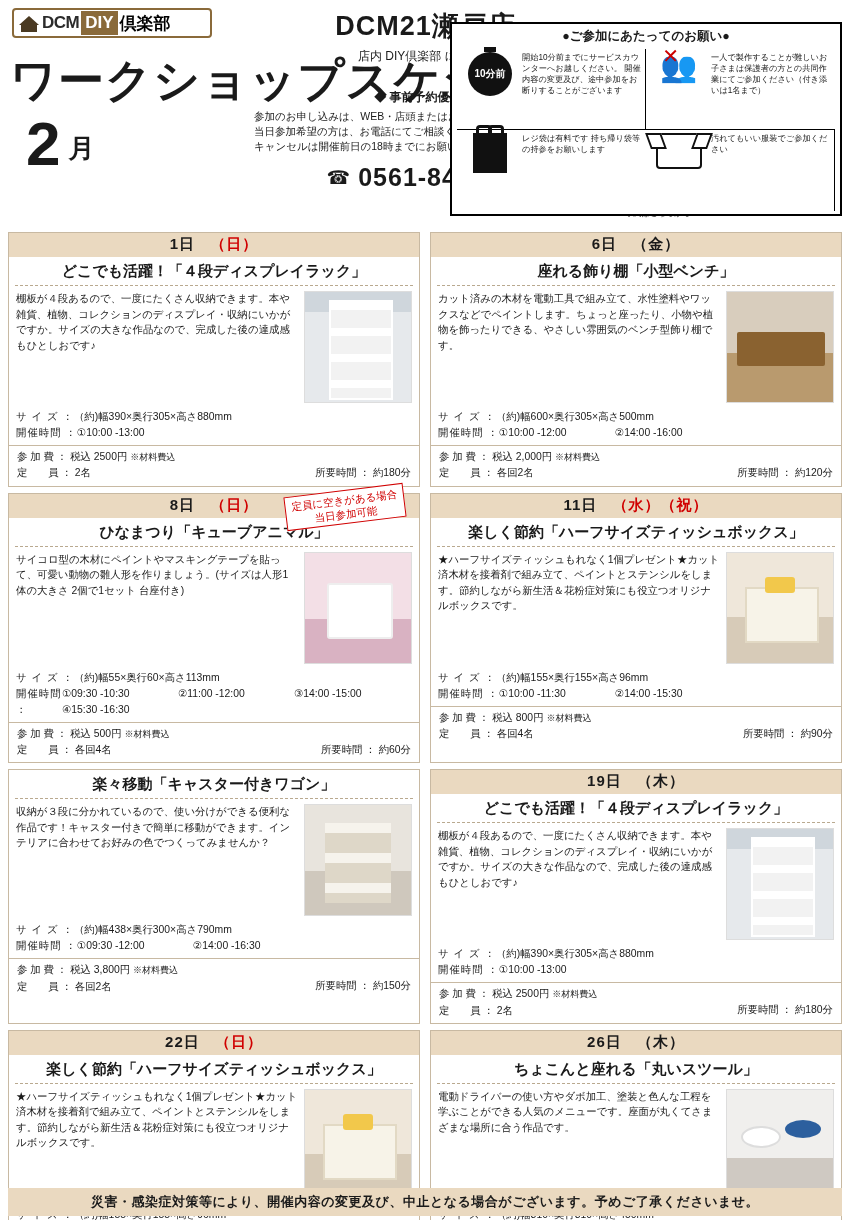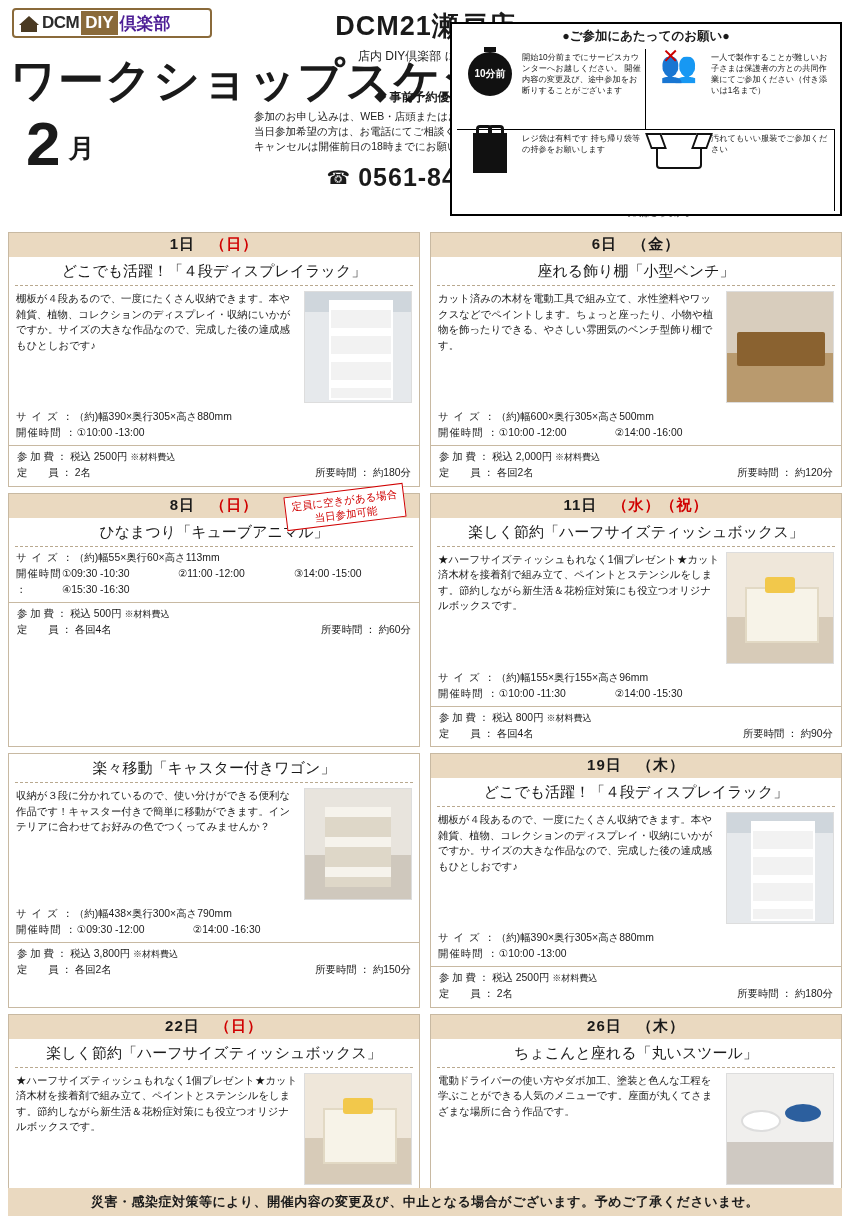--- a/index.html
+++ b/index.html
@@ -35,21 +35,21 @@
   }
   .logo-house:after {
     content: ""; position: absolute; left: 2px; top: 11px;
     width: 16px; height: 8px; background: #4a3a22;
   }
   .logo-dcm { font-weight: bold; font-size: 17px; letter-spacing: -0.5px; color: #2b2b2b; }
   .logo-diy {
     background: #8a6a3a; color: #fff; font-weight: bold; font-size: 17px;
     padding: 2px 4px; margin: 0 2px;
   }
-  .logo-club { font-weight: bold; font-size: 17px; color: #4c1d95; }
+  .logo-club { font-weight: bold; font-size: 17px; color: #000000; }
 
   .ws-title {
     font-size: 46px; font-weight: bold; letter-spacing: 1px;
     margin: 12px 0 0 2px; white-space: nowrap;
     font-family: "DejaVu Sans", sans-serif;
   }
   .month-row { display: flex; align-items: flex-end; margin-top: 4px; }
   .month-num { font-size: 62px; font-weight: bold; line-height: 0.9; margin-left: 18px; }
   .month-kanji { font-size: 26px; font-weight: bold; margin: 0 0 6px 8px; }
 
@@ -130,21 +130,21 @@
   .card { border: 1px solid #c8b9a2; background: #fff; }
   .card-date {
     background: #ead9c0; text-align: center; font-size: 15px; font-weight: bold;
     padding: 2px 0 3px 0; letter-spacing: 1px;
   }
   .card-date .dow { margin-left: 10px; }
   .dow.sun { color: #d00000; }
   .dow.sat { color: #1060c0; }
   .dow.hol { color: #d00000; }
   .card-title {
-    text-align: center; font-size: 15px; font-weight: normal; padding: 5px 2px 4px 2px;
+    text-align: center; font-size: 15px; font-weight: bold; padding: 5px 2px 4px 2px;
     border-bottom: 1px dashed #b9a98f; margin: 0 6px;
   }
   .card-body { display: flex; padding: 5px 7px 0 7px; min-height: 120px; }
   .desc { flex: 1 1 auto; font-size: 10.4px; line-height: 1.5; }
   .photo { flex: 0 0 108px; margin-left: 6px; height: 112px; border: 1px solid #ddd; background-size: cover; background-position: center; }
   .spec { font-size: 10.4px; line-height: 1.55; margin-top: 3px; }
   .spec .lbl { letter-spacing: 1px; }
   .times { padding-left: 0; }
   .card-foot {
     border-top: 1px solid #c8b9a2; margin-top: 4px; padding: 3px 8px 4px 8px;
@@ -338,20 +338,26 @@
         <span>約120分</span>
       </div>
     </div>
   </div>
       <div class="card" style="position: relative;">
     <div class="card-date">
       <span>8日</span>
       <span class="dow sun">（日）</span>
     </div>
     <div class="card-title">ひなまつり「キューブアニマル」</div>
+    <div class="card-body">
+      <div class="desc-wrap" style="flex:1 1 auto;">
+        <div class="desc">サイコロ型の木材にペイントやマスキングテープを貼って、可愛い動物の雛人形を作りましょう。(サイズは人形1体の大きさ 2個で1セット 台座付き)</div>
+      </div>
+      <div class="photo ph-cube"></div>
+    </div>
     <div class="spec" style="padding:0 7px;">
       <div style="display:flex">
         <span class="lbl">サ イ ズ ：</span>
         <span>（約)幅55×奥行60×高さ113mm</span>
       </div>
       <div style="display:flex">
         <span class="lbl">開催時間 ：</span>
         <span class="times"><span style="display:inline-block;min-width:116px">①09:30 -10:30</span><span style="display:inline-block;min-width:116px">②11:00 -12:00</span><span style="display:inline-block;min-width:116px">③14:00 -15:00</span><span style="display:inline-block;min-width:116px">④15:30 -16:30</span></span>
       </div>
     </div>

